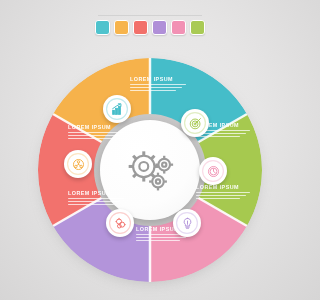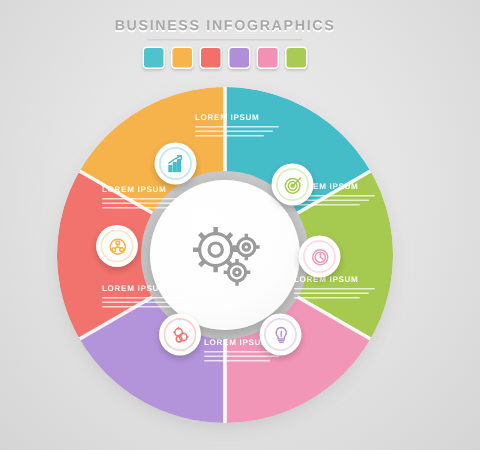--- a/index.html
+++ b/index.html
@@ -64,21 +64,20 @@
     display:flex;align-items:center;justify-content:center;
   }
   .badge svg{width:13px;height:13px;}
 </style>
 </head>
 <body>
 
 <div id="stage">
 
   <div class="header">
-    <div class="title">BUSINESS INFOGRAPHICS</div>
     <div class="title-rule"></div>
     <div class="swatches">
       <div class="sw" id="sw0" style="background: rgb(79, 195, 205);"></div>
       <div class="sw" id="sw1" style="background: rgb(247, 180, 76);"></div>
       <div class="sw" id="sw2" style="background: rgb(242, 112, 106);"></div>
       <div class="sw" id="sw3" style="background: rgb(176, 143, 216);"></div>
       <div class="sw" id="sw4" style="background: rgb(242, 145, 180);"></div>
       <div class="sw" id="sw5" style="background: rgb(169, 202, 84);"></div>
     </div>
   </div>

